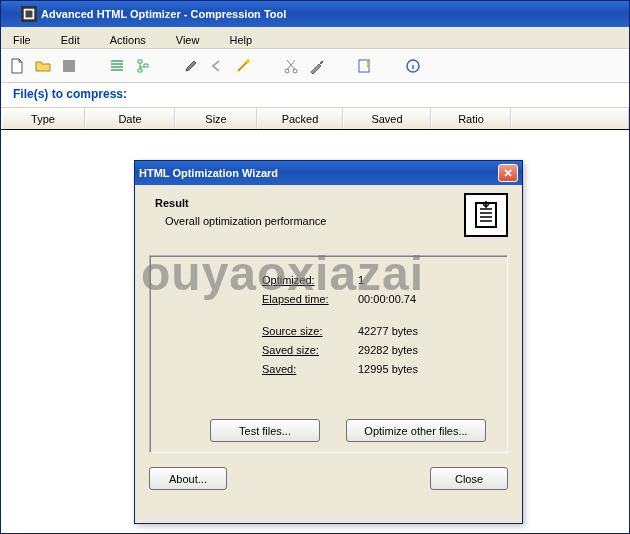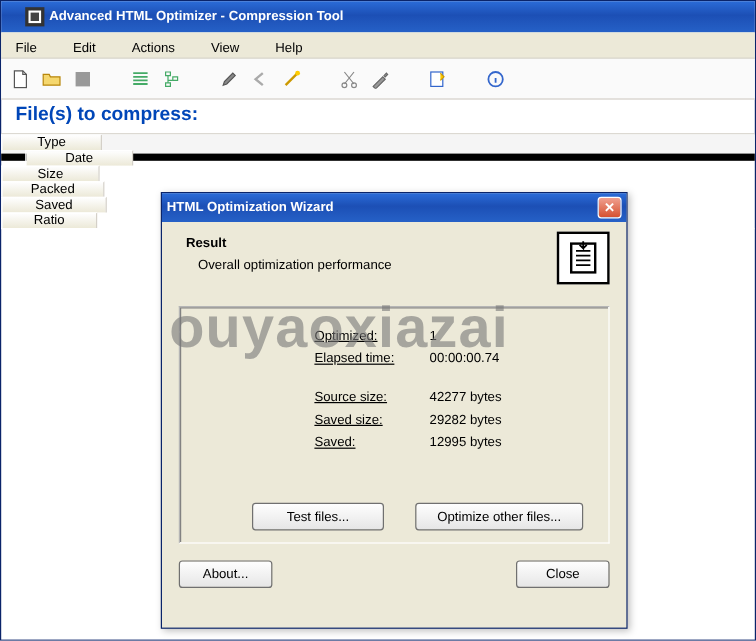--- a/index.html
+++ b/index.html
@@ -11,25 +11,25 @@
 .titlebar .app-icon { width: 16px; height: 16px; background: #333; margin-right: 4px; display: inline-flex; align-items: center; justify-content: center; }
 .titlebar .app-icon svg { width: 14px; height: 14px; }
 
 .menubar { height: 22px; background: #ece9d8; border-bottom: 1px solid #d4d0c8; display: flex; align-items: flex-end; padding: 0 4px; gap: 14px; }
 .menubar .menu-item { padding: 2px 8px; color: #000; cursor: default; }
 
 .toolbar { height: 34px; background: #fafafa; border-bottom: 1px solid #d4d0c8; display: flex; align-items: center; padding: 0 6px; gap: 6px; }
 .toolbar .tb-btn { width: 20px; height: 20px; display: flex; align-items: center; justify-content: center; cursor: default; }
 .toolbar .tb-sep { width: 16px; }
 
-.section-label { padding: 4px 8px 6px 12px; color: #0046b8; font-weight: bold; font-size: 16px; border-bottom: 1px solid #d4d0c8; }
-
-.grid-header { display: flex; height: 22px; border-bottom: 6px solid #000000; background: #f5f5f5; flex-direction: column; }
+.section-label { padding: 4px 8px 6px 12px; color: #0046b8; font-weight: bold; font-size: 12px; border-bottom: 1px solid #d4d0c8; }
+
+.grid-header { display: flex; height: 22px; border-bottom: 1px solid #000000; background: #f5f5f5; }
 .grid-header .gh-cell { border-right: 1px solid #d4d0c8; border-top: 1px solid #fff; border-left: 1px solid #fff; display: flex; align-items: center; justify-content: center; background: linear-gradient(to bottom, #fefefe, #ece9d8); font-size: 11px; }
-.gh-type { width: 84px; } .gh-date { width: 90px; margin-left: 20px; } .gh-size { width: 82px; }
+.gh-type { width: 84px; } .gh-date { width: 90px; } .gh-size { width: 82px; }
 .gh-packed { width: 86px; } .gh-saved { width: 88px; } .gh-ratio { width: 80px; }
 .gh-rest { flex: 1; }
 
 .watermark { position: absolute; left: 141px; top: 246px; font-size: 48px; font-weight: bold; color: rgba(120,120,120,0.6); letter-spacing: 1px; pointer-events: none; z-index: 50; }
 
 .wizard { position: absolute; left: 134px; top: 160px; width: 389px; height: 364px; border: 1px solid #0a246a; background: #ece9d8; box-shadow: 2px 2px 6px rgba(0,0,0,0.25); z-index: 40; }
 .wizard .w-titlebar { height: 24px; background: linear-gradient(to bottom, #2b6cd8 0%, #1c4fb5 45%, #2661c7 100%); display: flex; align-items: center; padding: 0 4px; color: #fff; font-weight: bold; }
 .wizard .w-titlebar .spacer { flex: 1; }
 .wizard .w-close { width: 20px; height: 18px; background: linear-gradient(to bottom,#f0a090,#d55030); border: 1px solid #fff; border-radius: 3px; display: flex; align-items: center; justify-content: center; color: #fff; font-weight: bold; font-size: 11px; cursor: default; }
 

